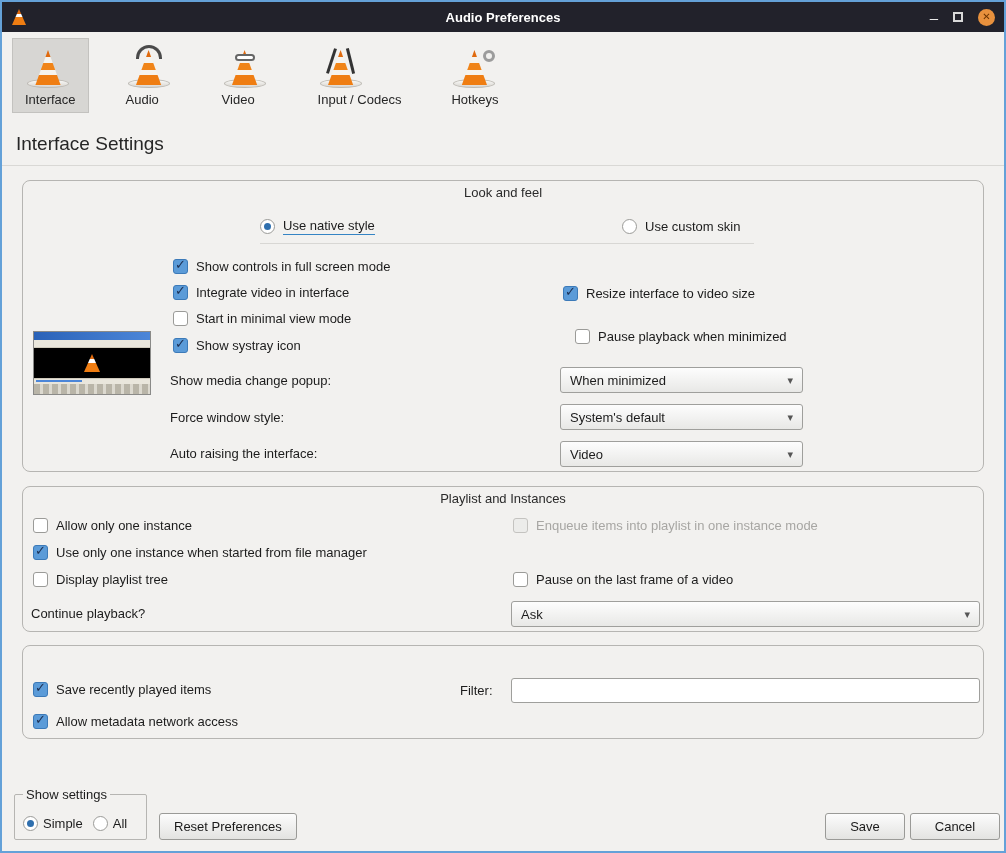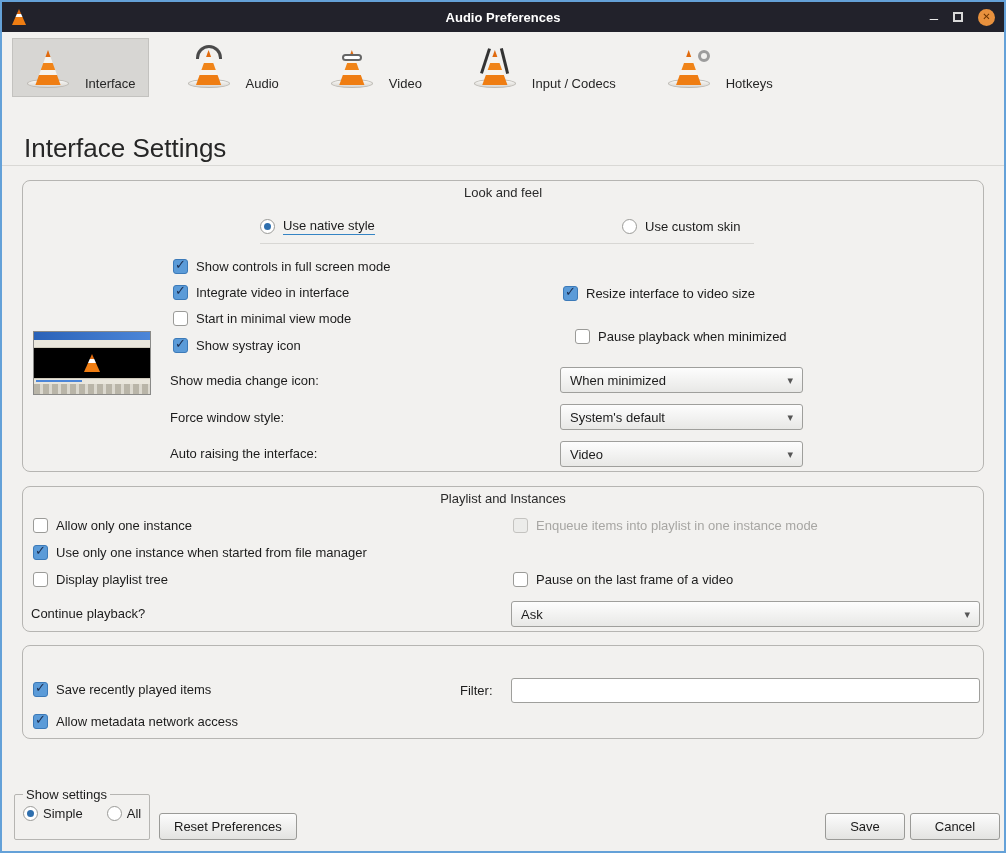--- a/index.html
+++ b/index.html
@@ -16,41 +16,41 @@
     background:linear-gradient(180deg,#e06a0e 0 30%,#ffffff 30% 50%,#ef7d12 50% 100%);}
   .tb-controls{margin-left:auto;display:flex;gap:15px;align-items:center;z-index:2;}
   .tb-min{color:#e9e9e9;font-size:15px;line-height:15px;cursor:default;}
   .tb-restore{width:10px;height:10px;border:2px solid #d9d9d9;box-sizing:border-box;}
   .tb-close{width:17px;height:17px;border-radius:50%;background:#e8913d;display:flex;align-items:center;
     justify-content:center;}
   .tb-close span{color:#6b3300;font-size:10px;line-height:10px;}
 
   
   .toolbar{position:absolute;top:36px;left:10px;display:flex;align-items:flex-start;gap:24px;}
-  .tb-item{display:flex;flex-direction:row;align-items:flex-end;gap:14px;padding:6px 12px 5px;border:1px solid transparent;cursor:default;}
+  .tb-item{display:flex;flex-direction:column;align-items:flex-start;gap:1px;padding:6px 12px 5px;border:1px solid transparent;cursor:default;}
   .tb-item[data-selected="true"]{background:#d7d6d3;border-color:#c3c2bf;}
   .tb-label{font-size:13px;color:#262626;white-space:nowrap;}
 
   .cone-icon{width:46px;height:46px;position:relative;}
   .cone-base{position:absolute;left:50%;bottom:3px;transform:translateX(-50%);width:42px;height:9px;border-radius:50%;
     background:linear-gradient(#fbfbf9,#d8d5d0);border:1px solid #bdbab4;box-sizing:border-box;}
   .cone-tri{position:absolute;left:50%;bottom:6px;transform:translateX(-50%);width:30px;height:35px;
     clip-path:polygon(50% 0,92% 100%,8% 100%);
     background:linear-gradient(180deg,#e06a0e 0 20%,#f6f3ed 20% 38%,#f08418 38% 58%,#f6f3ed 58% 72%,#ef7d12 72% 100%);}
   .badge-headphones{position:absolute;top:0;left:50%;transform:translateX(-50%);width:26px;height:14px;
     border:3px solid #4a4a4a;border-bottom:none;border-radius:13px 13px 0 0;box-sizing:border-box;}
   .badge-glasses{position:absolute;top:9px;left:50%;transform:translateX(-50%);width:20px;height:7px;background:#fff;
     border:2px solid #666;border-radius:4px;box-sizing:border-box;}
   .badge-clapper{position:absolute;bottom:9px;left:3px;width:36px;height:11px;background:#6b1d1d;transform:rotate(-12deg);border-radius:2px;}
   .badge-cable1{position:absolute;top:3px;left:12px;width:3px;height:26px;background:#333;transform:rotate(18deg);}
   .badge-cable2{position:absolute;top:3px;right:12px;width:3px;height:26px;background:#333;transform:rotate(-14deg);}
   .badge-key{position:absolute;top:5px;right:2px;width:12px;height:12px;border:3px solid #9c9c9c;border-radius:50%;box-sizing:border-box;}
 
   
-  .page-title{position:absolute;top:131px;left:22px;font-size:26px;color:#262626;}
+  .page-title{position:absolute;top:131px;left:14px;font-size:19px;color:#262626;}
   .head-sep{position:absolute;top:163px;left:0;right:0;height:1px;background:#d9d8d5;}
 
   
   .groupbox{position:absolute;border:1px solid #b6b5b2;border-radius:8px;box-sizing:border-box;}
   .gb-title{position:absolute;top:4px;left:0;right:0;text-align:center;font-size:13px;color:#2a2a2a;}
 
   
   .check-row{position:absolute;display:flex;align-items:flex-start;gap:8px;height:18px;white-space:nowrap;cursor:default;}
   .cb{width:15px;height:15px;box-sizing:border-box;border:1px solid #9b9b98;border-radius:3px;background:#ffffff;
     position:relative;flex:none;}
@@ -76,21 +76,21 @@
   .text-input{position:absolute;box-sizing:border-box;height:25px;border:1px solid #9f9f9c;border-radius:3px;background:#fff;
     padding:0 6px;font-family:inherit;font-size:13px;}
 
   .btn{position:absolute;box-sizing:border-box;height:27px;display:flex;align-items:center;justify-content:center;
     background:linear-gradient(#fcfcfc,#e3e3e1);border:1px solid #9a9a97;border-radius:3px;font-size:13px;color:#1a1a1a;
     padding:0 14px;cursor:default;white-space:nowrap;}
 
   .show-settings{position:absolute;left:12px;top:785px;width:133px;height:53px;margin:0;box-sizing:border-box;
     border:1px solid #b6b5b2;border-radius:2px;padding:2px 8px 4px;}
   .show-settings legend{font-size:13px;padding:0 3px;color:#1c1c1c;}
-  .ss-row{display:flex;align-items:center;gap:24px;margin-top:2px;}
+  .ss-row{display:flex;align-items:center;gap:10px;margin-top:12px;}
   .ss-opt{display:flex;align-items:center;gap:5px;}
 
   
   .preview{position:absolute;left:10px;top:150px;width:118px;height:64px;box-sizing:border-box;border:1px solid #8a8a88;
     display:flex;flex-direction:column;background:#000;}
   .pv-titlebar{height:8px;background:linear-gradient(90deg,#2a62b8,#4c86d8);}
   .pv-menubar{height:7px;background:#e9e6dc;border-bottom:1px solid #cfcabc;}
   .pv-video{flex:1;background:#000;display:flex;align-items:center;justify-content:center;}
   .pv-cone{width:16px;height:18px;clip-path:polygon(50% 0,100% 100%,0 100%);
     background:linear-gradient(180deg,#e06a0e 0 30%,#ffffff 30% 48%,#ef7d12 48% 100%);}
@@ -206,21 +206,21 @@
 
     <div class="check-row" style="left:540px;top:105px;">
       <span class="cb" data-checked="true"></span>
       <span class="cb-label">Resize interface to video size</span>
     </div>
     <div class="check-row" style="left:540px;top:148px;padding-left:12px;">
       <span class="cb" data-checked="false"></span>
       <span class="cb-label">Pause playback when minimized</span>
     </div>
 
-    <div class="field-label" style="left:147px;top:191px;">Show media change icon:</div>
+    <div class="field-label" style="left:147px;top:191px;">Show media change popup:</div>
     <div class="dropdown" style="left:537px;top:186px;width:243px;">
       <span class="dd-text">When minimized</span>
       <span class="dd-arrow">▾</span>
     </div>
 
     <div class="field-label" style="left:147px;top:228px;">Force window style:</div>
     <div class="dropdown" style="left:537px;top:223px;width:243px;">
       <span class="dd-text">System's default</span>
       <span class="dd-arrow">▾</span>
     </div>

